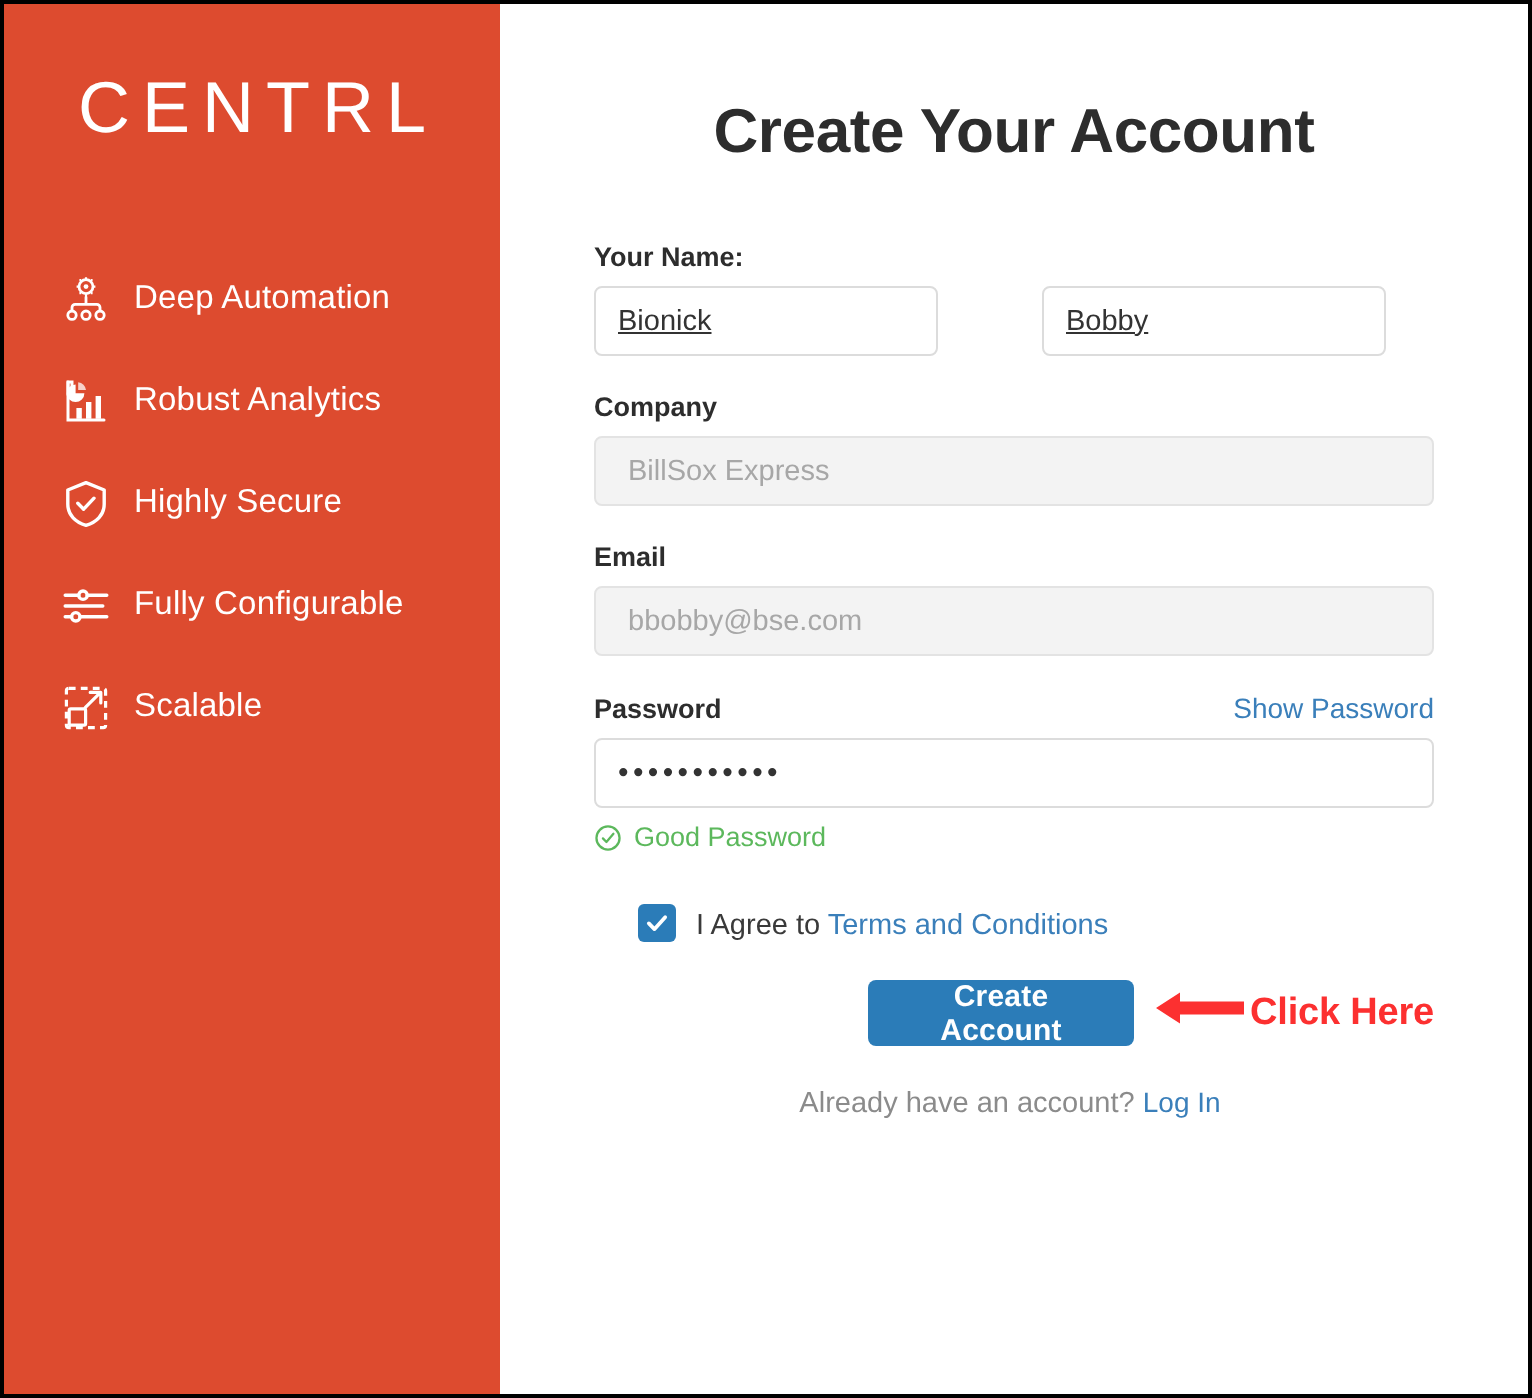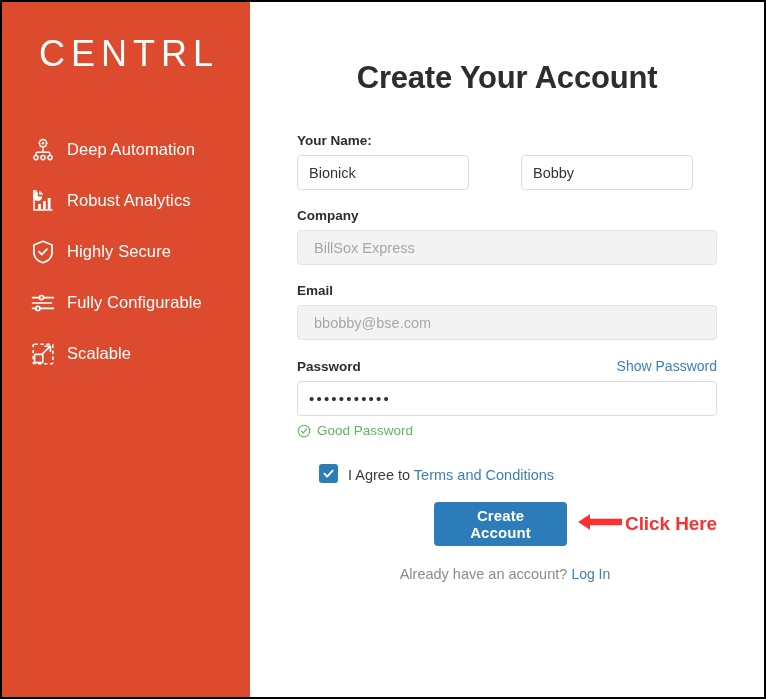--- a/index.html
+++ b/index.html
@@ -74,21 +74,21 @@
     background: #ffffff;
     padding: 0;
     position: relative;
   }
 
   .page-title {
     text-align: center;
     font-size: 31px;
     font-weight: 700;
     color: #2d2d2d;
-    margin-top: 58px;
+    margin-top: 46px;
     letter-spacing: -0.2px;
   }
 
   .form {
     width: 420px;
     margin: 0 auto;
     padding-top: 37px;
   }
 
   .field-label {
@@ -136,21 +136,21 @@
   .input.pass {
     letter-spacing: 2.2px;
     font-size: 15px;
   }
 
   .name-row {
     display: flex;
     gap: 52px;
     margin-bottom: 18px;
   }
-  .name-row .input { width: 172px; }
+  .name-row .input { width: 172px; text-decoration: underline; }
 
   .field-block { margin-bottom: 18px; }
 
   .hint {
     display: flex;
     align-items: center;
     gap: 6px;
     margin-top: 7px;
     color: #5cb85c;
     font-size: 13.5px;
@@ -189,21 +189,21 @@
     margin-top: 19px;
     padding-left: 137px;
   }
 
   .btn-primary {
     background: #2b7cb8;
     color: #ffffff;
     border: none;
     border-radius: 4px;
     padding: 0 18px;
-    height: 44px;
+    height: 33px;
     font-size: 15px;
     font-weight: 700;
     font-family: "Liberation Sans", sans-serif;
     cursor: pointer;
     letter-spacing: 0.1px;
   }
 
   .callout {
     display: flex;
     align-items: center;

